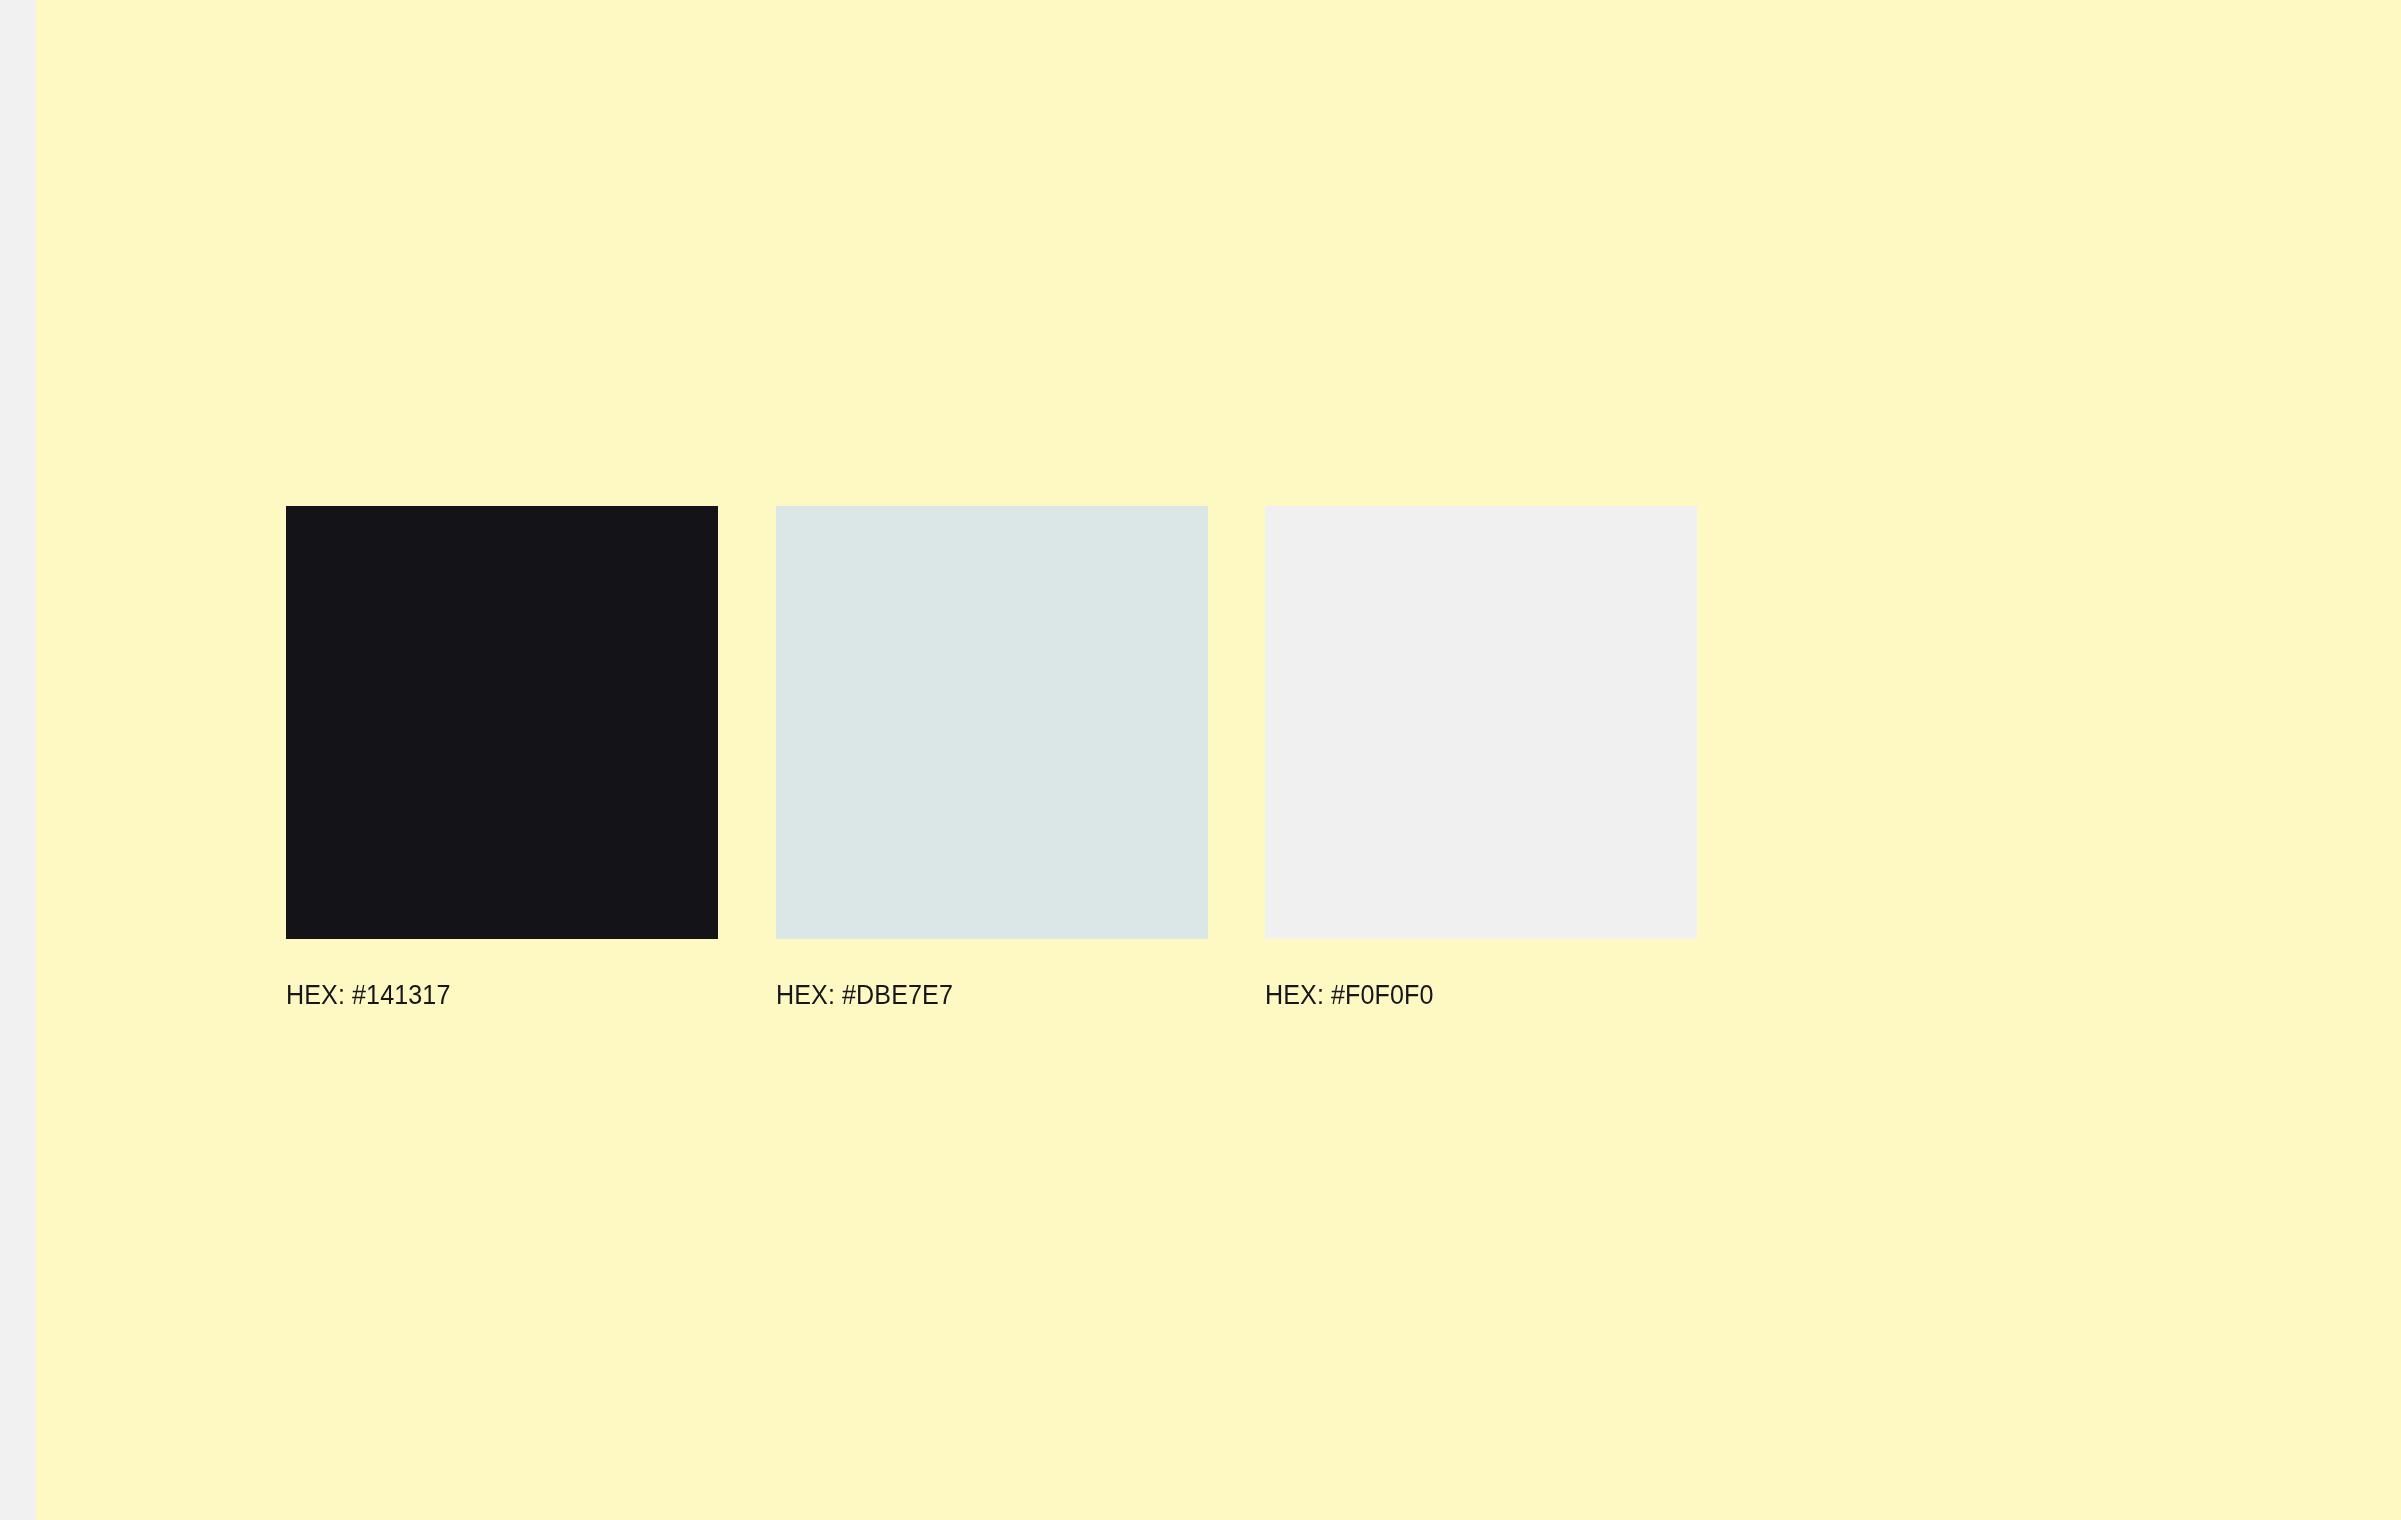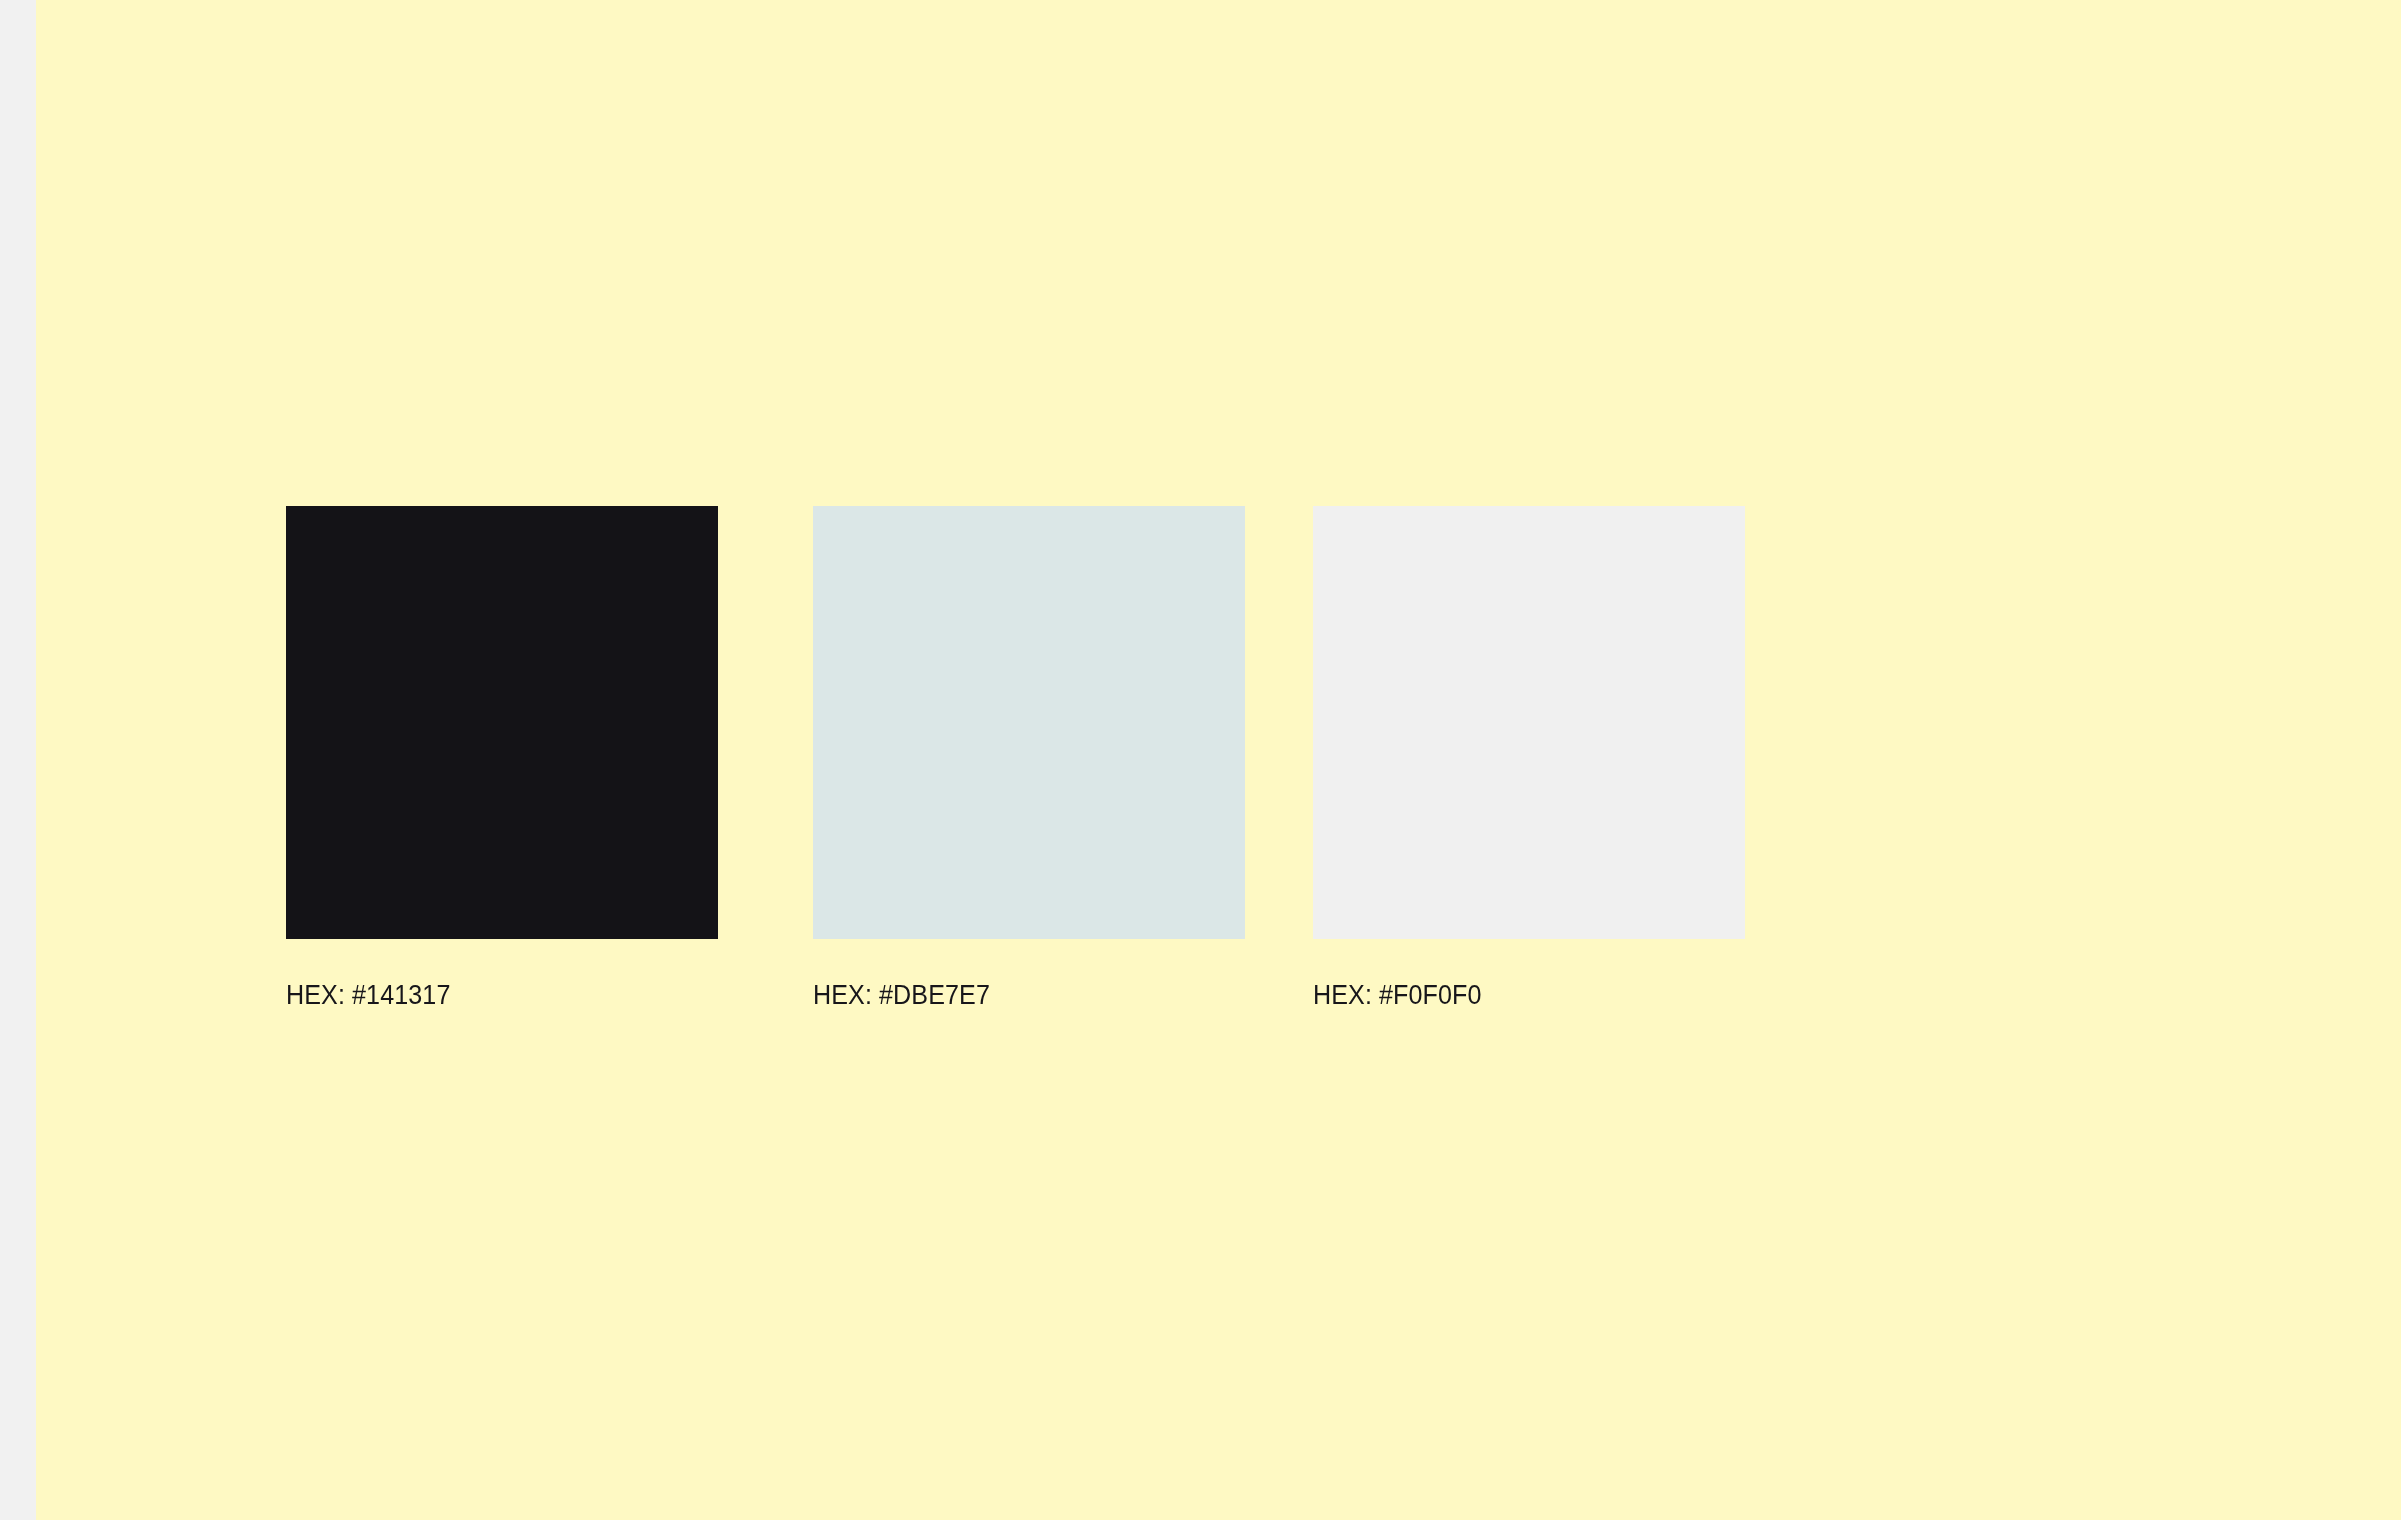--- a/index.html
+++ b/index.html
@@ -22,22 +22,22 @@
     background: #F1F1F1;
   }
 
   .swatch-group {
     position: absolute;
     top: 506px;
     width: 432px;
   }
 
   .swatch-group[data-index="0"] { left: 250px; }
-  .swatch-group[data-index="1"] { left: 777px; }
-  .swatch-group[data-index="2"] { left: 1277px; }
+  .swatch-group[data-index="1"] { left: 740px; }
+  .swatch-group[data-index="2"] { left: 1229px; }
   .swatch-group[data-index="3"] { left: 1719px; }
 
   .swatch-chip {
     width: 432px;
     height: 433px;
     display: block;
   }
 
   .swatch-label {
     margin-top: 40px;

